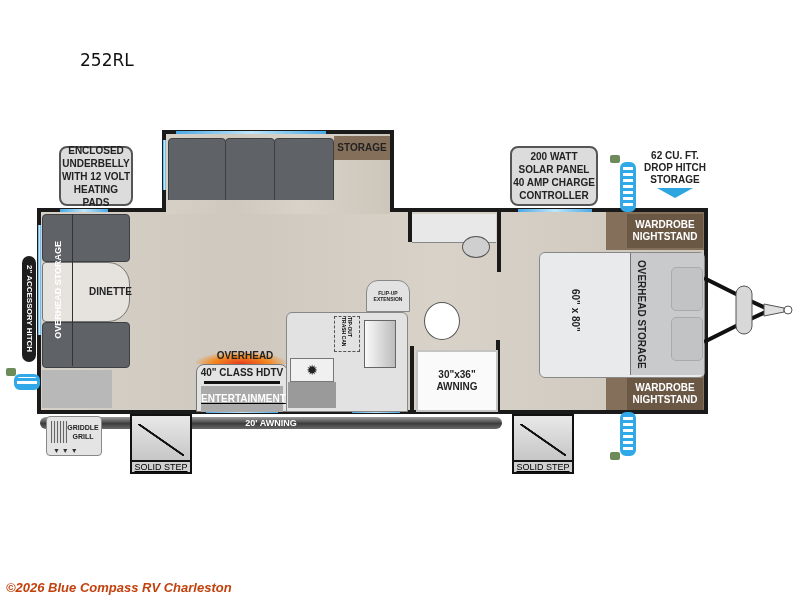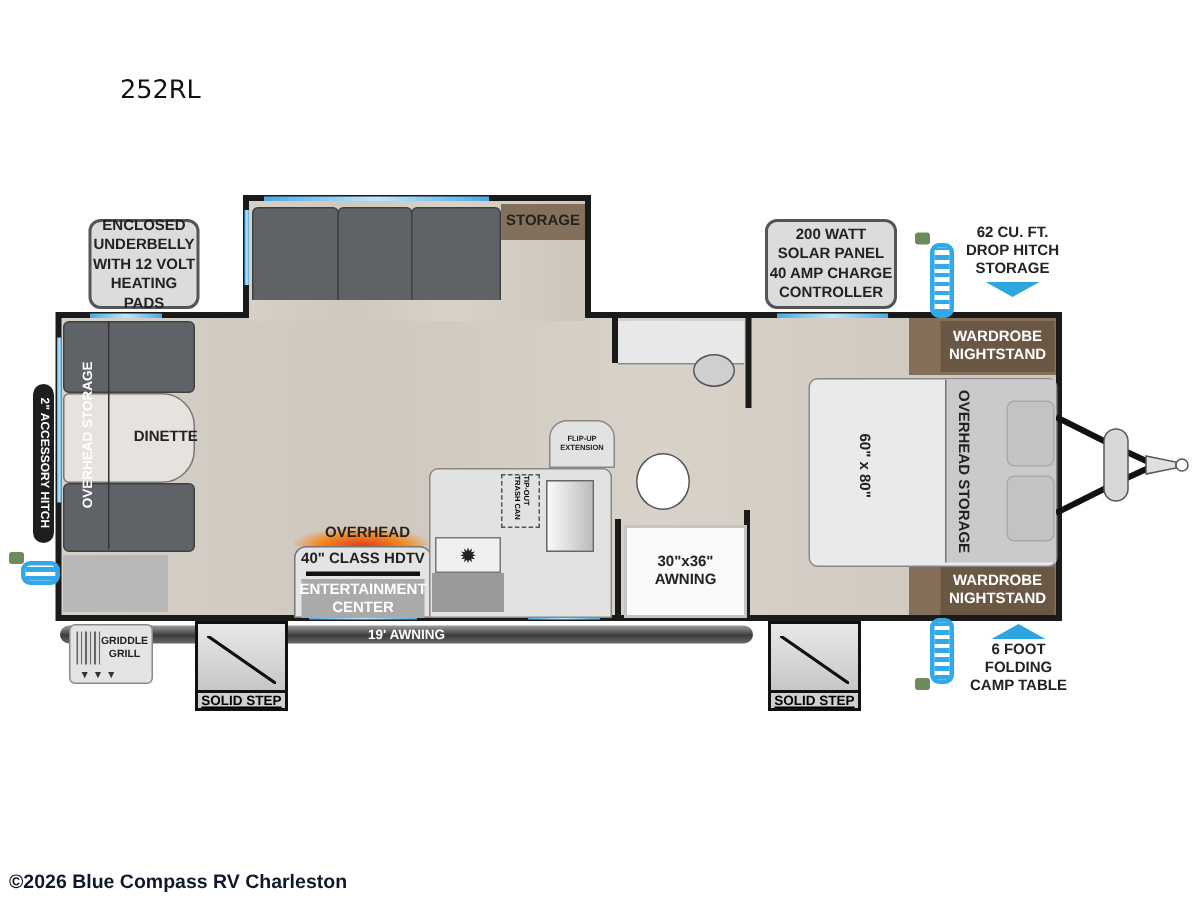--- a/index.html
+++ b/index.html
@@ -14,22 +14,22 @@
   .gray-cush { background:#5f6266; border:1px solid #3e4044; border-radius:4px; }
   .window { background:linear-gradient(90deg,#4aa9e6,#bfe6fb,#4aa9e6); }
   .brown { background:#6b5844; }
   .brown2 { background:#84705a; }
   .vert { writing-mode:vertical-rl; }
   .rot180 { transform:rotate(180deg); }
   .arrow-down { width:0; height:0; border-left:18px solid transparent; border-right:18px solid transparent; border-top:10px solid #2da6e0; }
   .arrow-up { width:0; height:0; border-left:18px solid transparent; border-right:18px solid transparent; border-bottom:10px solid #2da6e0; }
   .coil { width:10px; border:3px solid #31a8e8; border-radius:6px; background:repeating-linear-gradient(0deg,#31a8e8 0 3px,#fff 3px 6px); }
   .step { border:2px solid #111; background:linear-gradient(180deg,#e8e8e8,#bdbdbd); }
-  .step-lbl { font-size:9px; font-weight:bold; text-decoration:underline; text-align:center; background:#d0d0d0; border-top:2px solid #111; }
-  .footer { left:6px; top:580px; font-family:"Liberation Sans", sans-serif; font-weight:bold; font-size:13px; color:#0f172a; }
+  .step-lbl { font-size:9px; font-weight:normal; text-decoration:underline; text-align:center; background:#d0d0d0; border-top:2px solid #111; }
+  .footer { left:6px; top:580px; font-family:"Liberation Sans", sans-serif; font-style:italic; font-weight:bold; font-size:13px; color:#c2410c; }
 </style>
 </head>
 <body>
 
 <div class="abs title">252RL</div>
 
 <div class="abs callout" style="left:59px;top:146px;width:70px;height:56px;">
     <span>ENCLOSED UNDERBELLY WITH 12 VOLT HEATING PADS</span>
   </div>
 <div class="abs callout" style="left:510px;top:146px;width:84px;height:56px;">
@@ -74,21 +74,21 @@
     <span class="lbl lbl-w vert" style="font-size:8px;">2" ACCESSORY HITCH</span>
   </div>
   <div class="abs coil" style="left:14px;top:374px;height:10px;width:20px;"></div>
   <div class="abs" style="left:6px;top:368px;width:10px;height:8px;background:#6d8a5a;border-radius:2px;"></div>
 
   <div class="abs" style="left:196px;top:352px;width:90px;height:12px;background:radial-gradient(ellipse at 50% 100%,#e63a1e 0%,#f28a1f 45%,rgba(255,255,255,0) 75%);"></div>
   <div class="abs lbl" style="left:210px;top:350px;width:70px;">OVERHEAD</div>
   <div class="abs" style="left:196px;top:364px;width:90px;height:46px;background:#e4e4e4;border:1px solid #777;border-radius:8px 8px 0 0;">
     <div class="lbl" style="margin-top:2px;">40" CLASS HDTV</div>
     <div style="margin:2px auto 0;width:76px;height:3px;background:#111;"></div>
-    <div style="margin:2px 4px 0;height:26px;background:#aaa;display:flex;flex-direction:column;align-items:center;justify-content:flex-end;">
+    <div style="margin:2px 4px 0;height:26px;background:#aaa;display:flex;flex-direction:row;align-items:center;justify-content:space-between;text-decoration:underline;">
       <span class="lbl lbl-w">ENTERTAINMENT</span>
       <span class="lbl lbl-w">CENTER</span>
     </div>
   </div>
 
   <div class="abs" style="left:286px;top:312px;width:120px;height:98px;background:#e2e2e2;border:1px solid #888;border-radius:6px 6px 0 0;"></div>
   <div class="abs" style="left:290px;top:358px;width:42px;height:22px;background:#f0f0f0;border:1px solid #777;display:flex;align-items:center;justify-content:center;font-size:14px;color:#222;">✹</div>
   <div class="abs" style="left:288px;top:382px;width:48px;height:26px;background:#9a9a9a;"></div>
   <div class="abs" style="left:366px;top:280px;width:42px;height:30px;background:#e2e2e2;border:1px solid #888;border-radius:12px 12px 0 0;display:flex;align-items:center;justify-content:center;">
     <span class="lbl" style="font-size:5px;line-height:6px;">FLIP-UP EXTENSION</span>
@@ -142,31 +142,25 @@
 
   <div class="abs" style="left:640px;top:150px;width:70px;">
     <div class="lbl">62 CU. FT.</div>
     <div class="lbl">DROP HITCH</div>
     <div class="lbl">STORAGE</div>
     <div class="arrow-down" style="margin:2px auto 0;"></div>
   </div>
   <div class="abs coil" style="left:620px;top:162px;height:44px;"></div>
   <div class="abs" style="left:610px;top:155px;width:10px;height:8px;background:#6d8a5a;border-radius:2px;"></div>
 
-  <div class="abs" style="left:644px;top:416px;width:70px;">
-    <div class="arrow-up" style="margin:0 auto 2px;"></div>
-    <div class="lbl">6 FOOT</div>
-    <div class="lbl">FOLDING</div>
-    <div class="lbl">CAMP TABLE</div>
-  </div>
   <div class="abs coil" style="left:620px;top:412px;height:38px;"></div>
   <div class="abs" style="left:610px;top:452px;width:10px;height:8px;background:#6d8a5a;border-radius:2px;"></div>
 
   <div class="abs" style="left:40px;top:417px;width:462px;height:12px;background:linear-gradient(180deg,#9b9b9b,#3c3c3c 55%,#6a6a6a);border-radius:6px;display:flex;align-items:center;justify-content:center;">
-    <span class="lbl lbl-w" style="font-size:9px;">19' AWNING</span>
+    <span class="lbl lbl-w" style="font-size:9px;">20' AWNING</span>
   </div>
 
   <div class="abs" style="left:46px;top:416px;width:54px;height:38px;background:#e4e4e4;border:1px solid #888;border-radius:4px;">
     <div style="position:absolute;left:4px;top:4px;width:16px;height:22px;background:repeating-linear-gradient(90deg,#666 0 1px,#ddd 1px 3px);"></div>
     <div class="lbl" style="position:absolute;left:20px;top:6px;font-size:7px;line-height:9px;width:32px;"><span>GRIDDLE</span><br><span>GRILL</span></div>
     <div style="position:absolute;left:6px;top:30px;font-size:7px;color:#333;">▼ ▼ ▼</div>
   </div>
 
   <div class="abs step" style="left:130px;top:414px;width:58px;height:56px;">
     <div style="position:absolute;left:6px;top:8px;width:46px;height:32px;background:linear-gradient(to top right,transparent 48%,#111 49%,#111 52%,transparent 53%);"></div>

